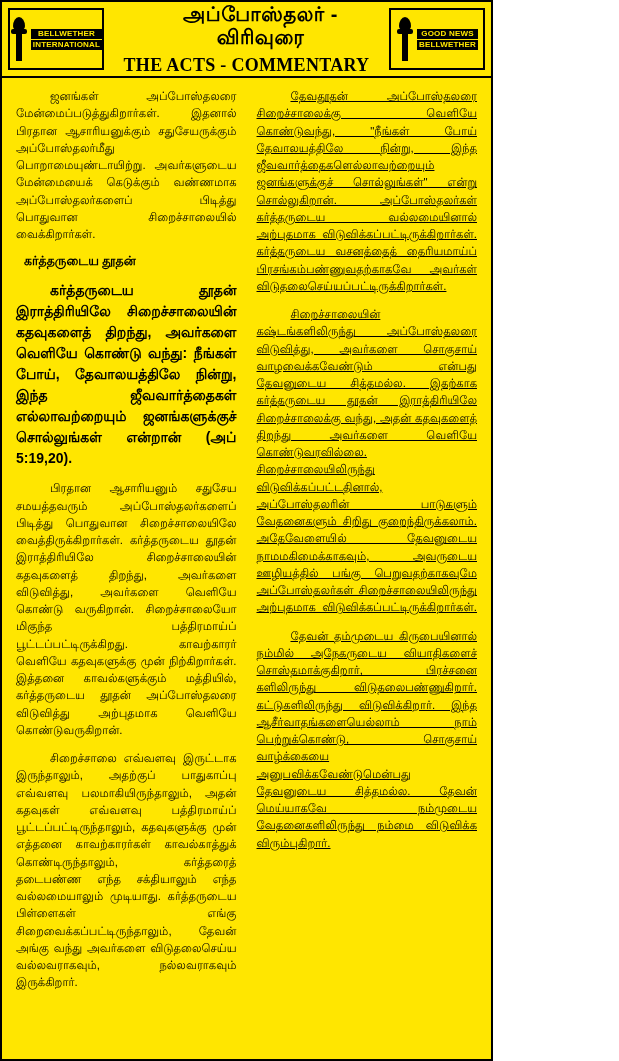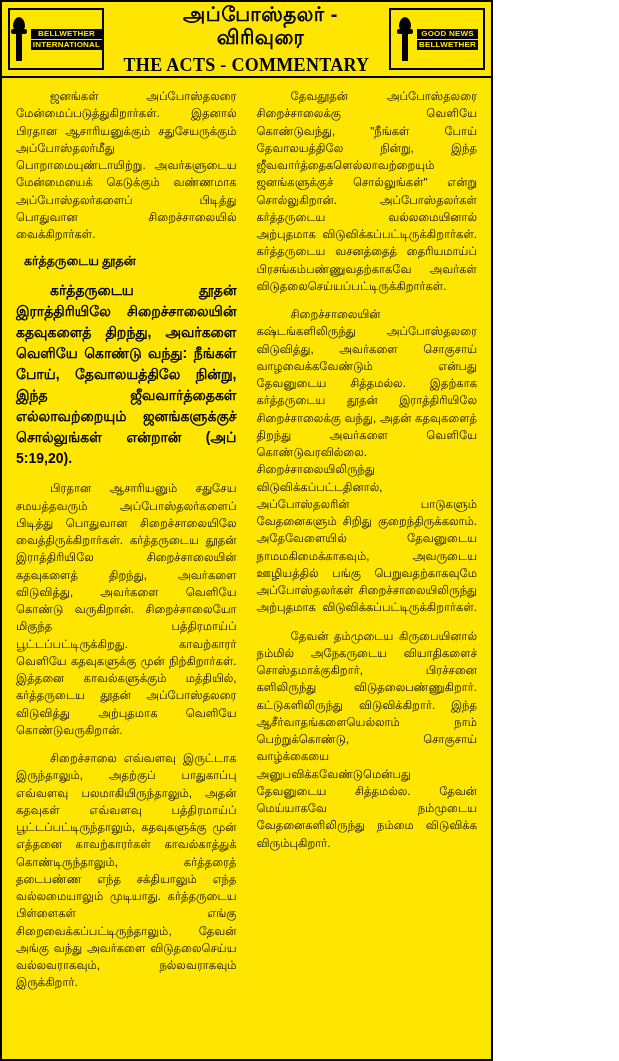--- a/index.html
+++ b/index.html
@@ -121,21 +121,21 @@
     display: flex;
     box-sizing: border-box;
     padding: 6px 6px 4px 6px;
   }
   .col {
     width: 50%;
     box-sizing: border-box;
     padding: 4px 8px 0 8px;
   }
   .col.left { padding-right: 10px; }
-  .col.right { padding-left: 10px; }
+  .col.right { padding-left: 10px; text-decoration: underline; }
   .para {
     font-size: 11.5px;
     line-height: 1.5;
     color: #000000;
     text-align: justify;
     text-align-last: justify;
     margin: 0 0 11px 0;
     text-indent: 34px;
     word-spacing: .5px;
   }

